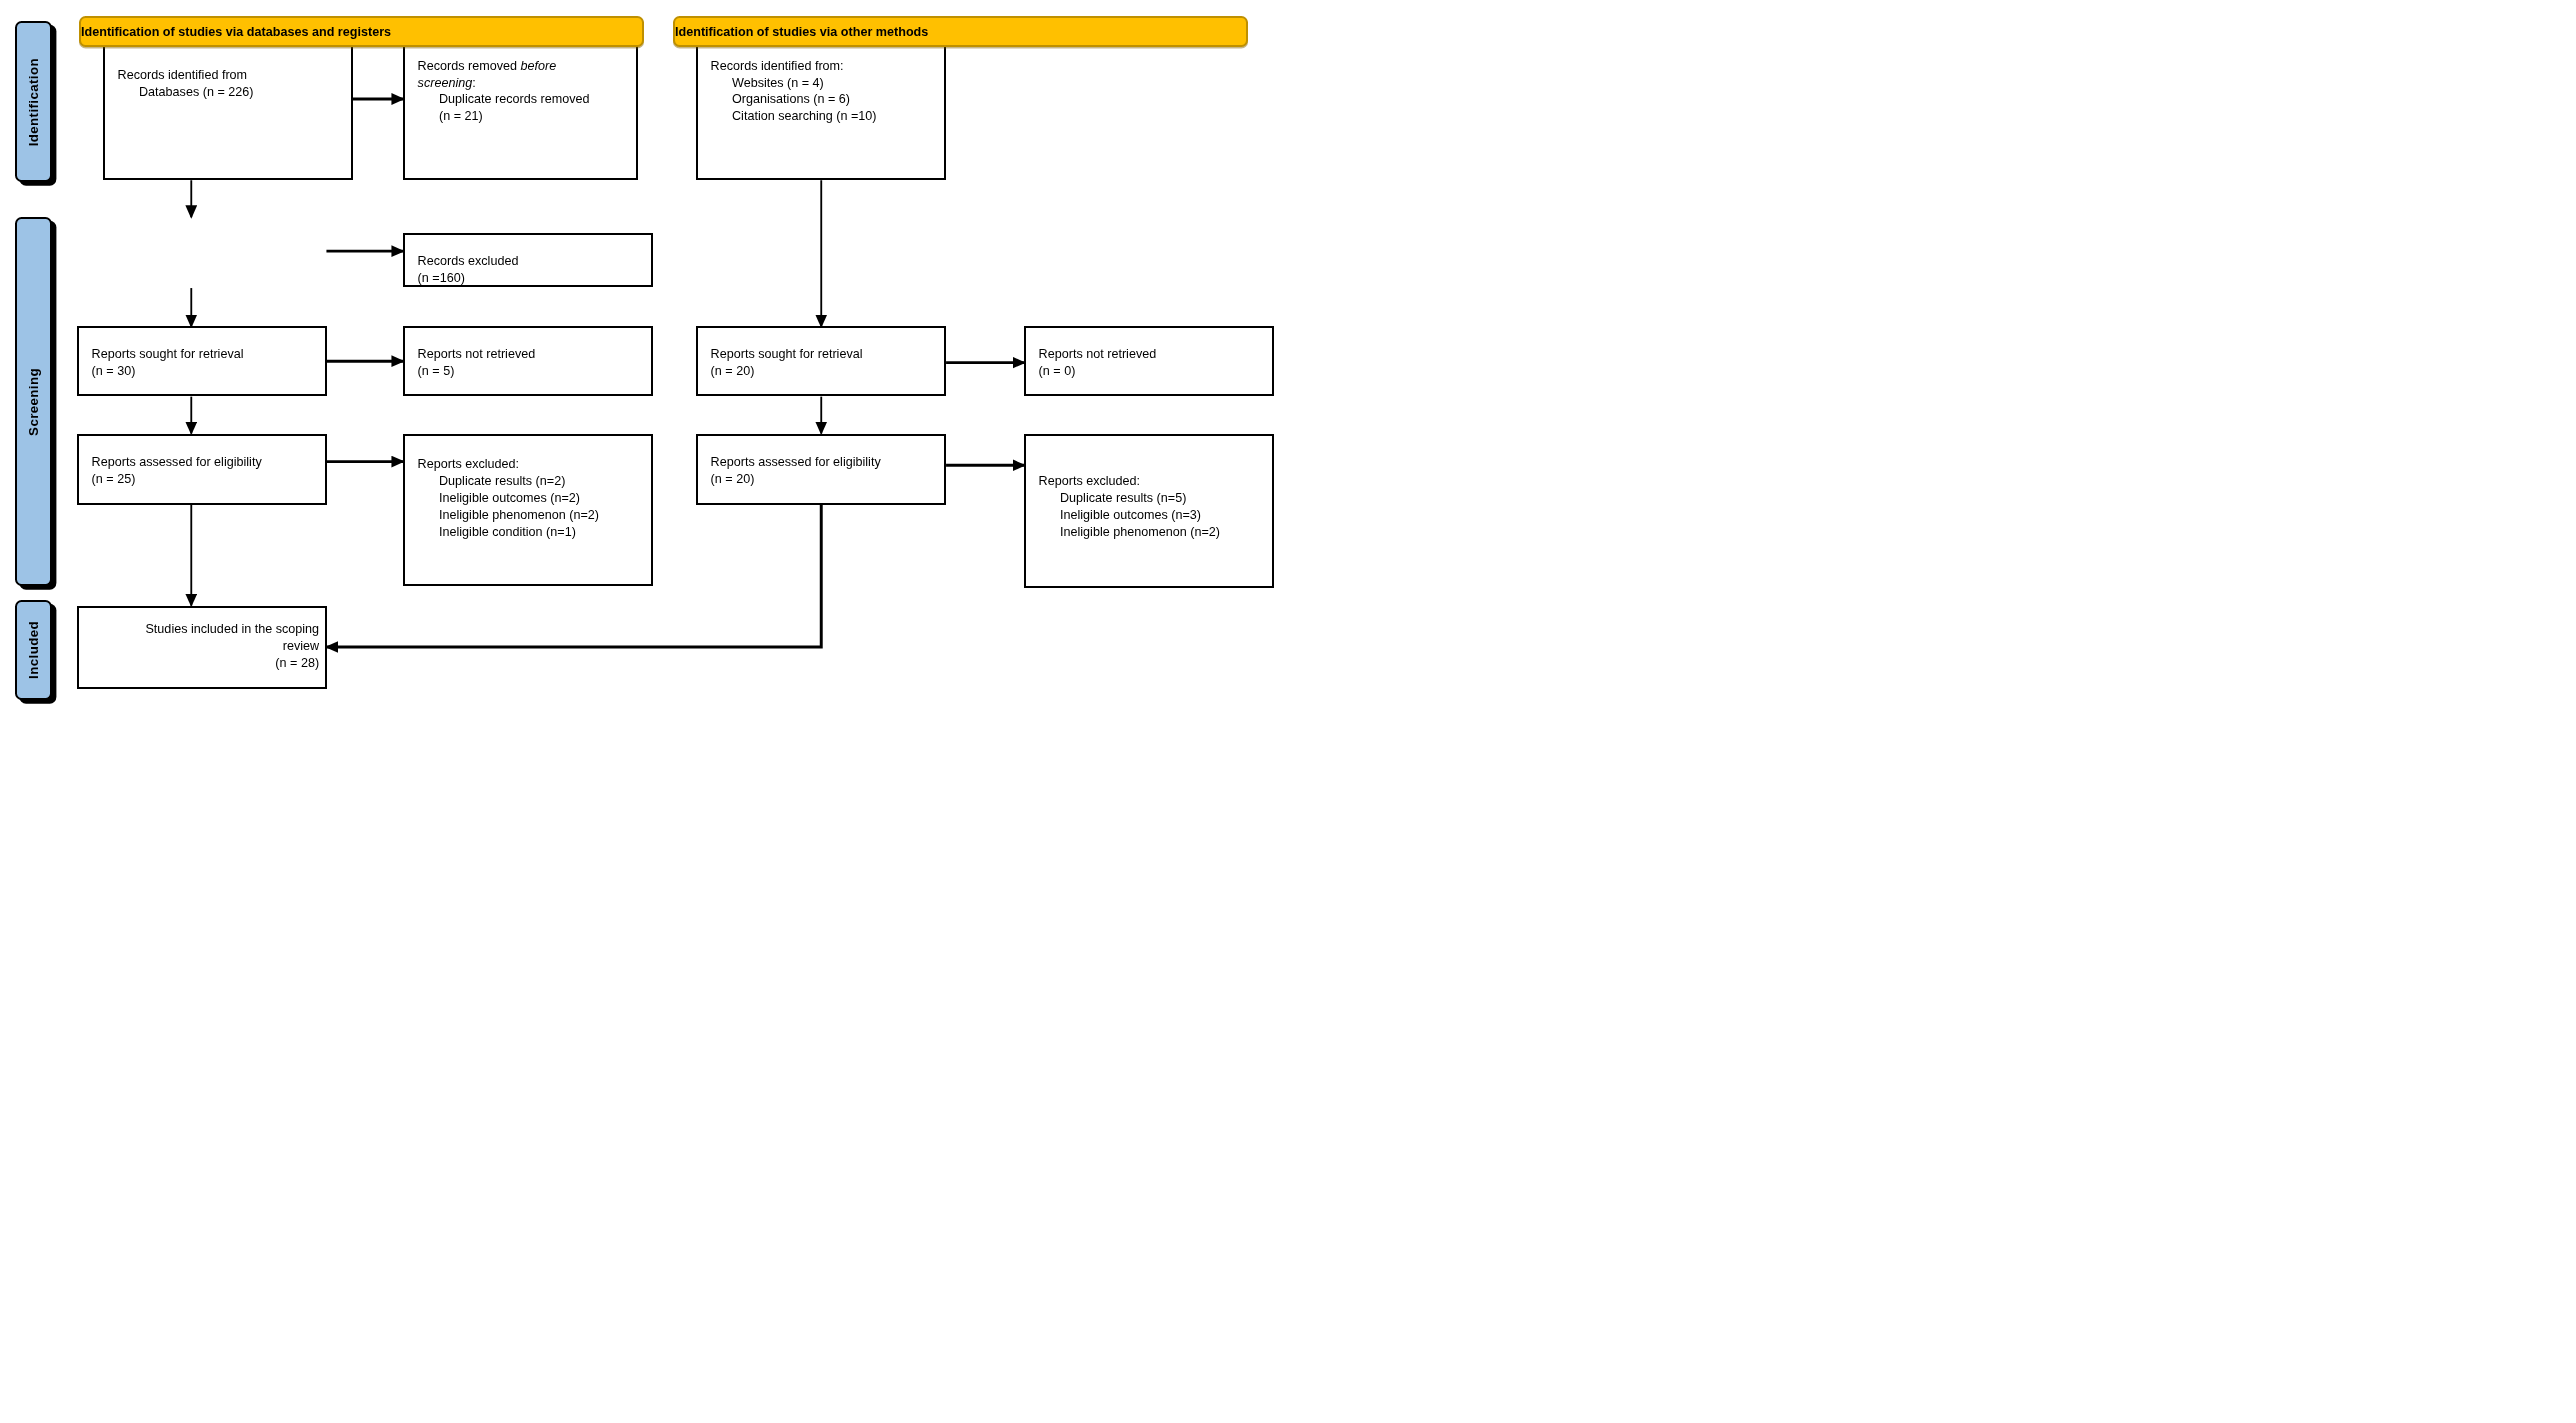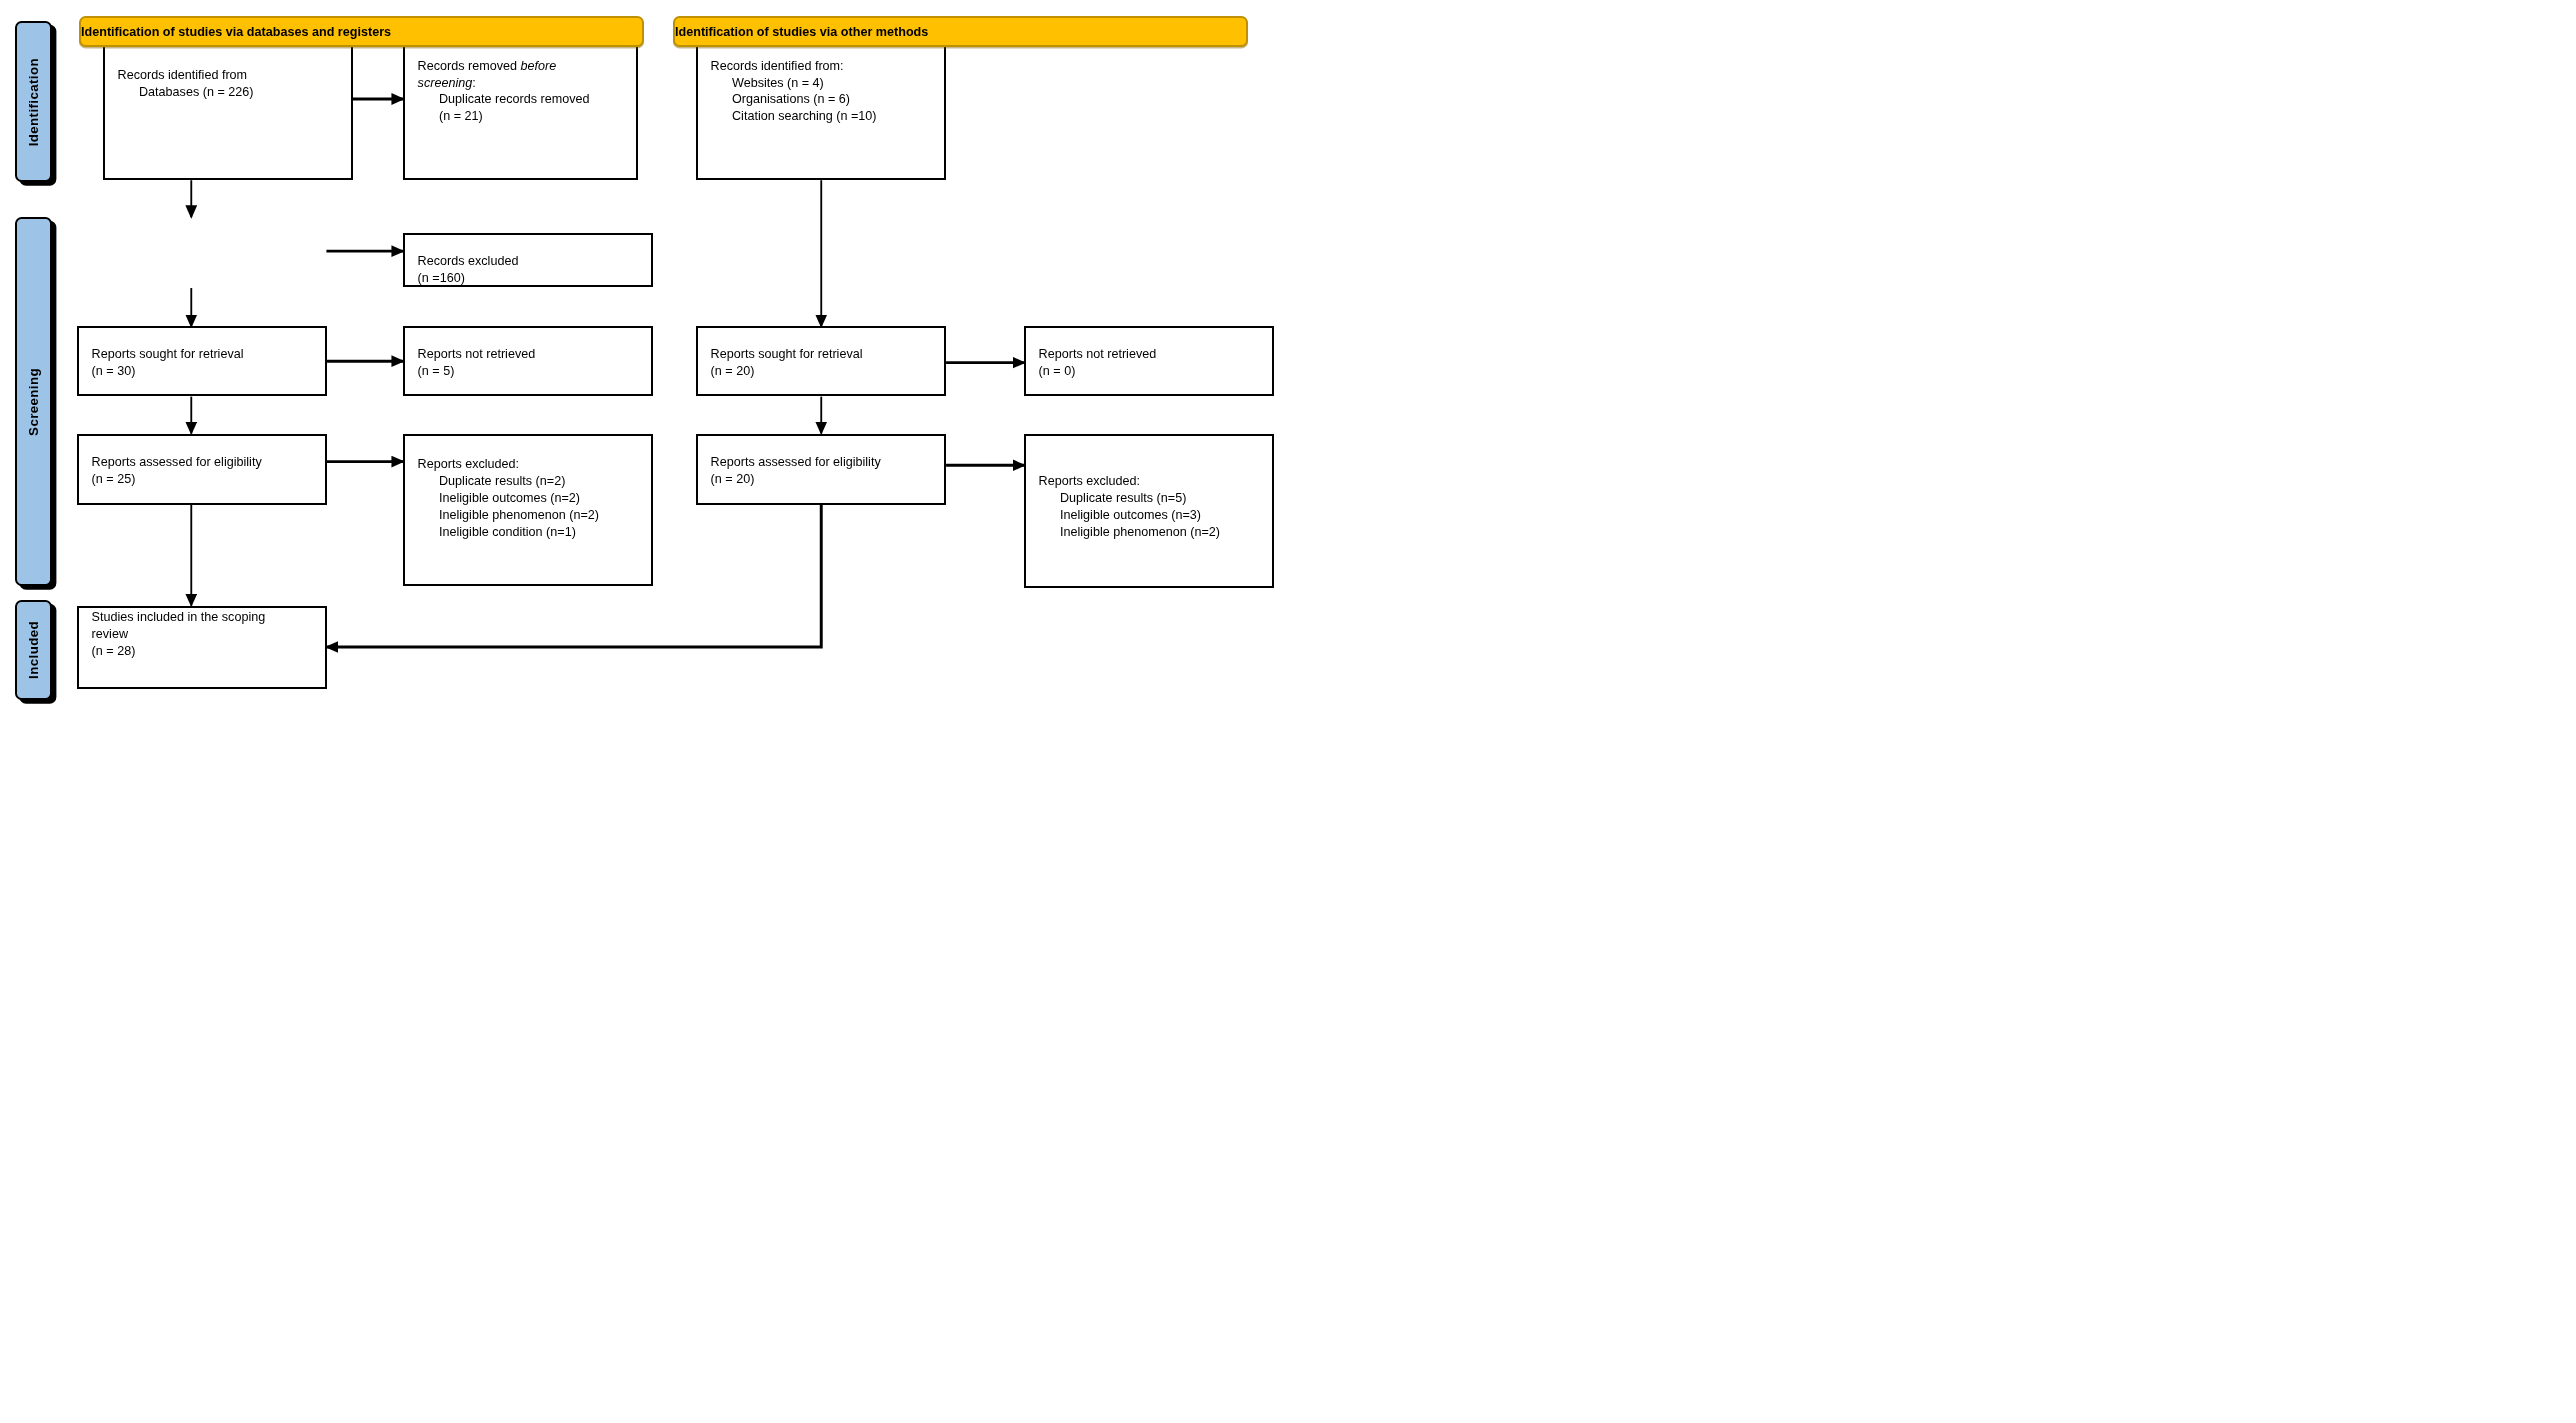--- a/index.html
+++ b/index.html
@@ -25,21 +25,21 @@
     z-index:2;
   }
   .bline{white-space:nowrap;}
   .bline.ind{padding-left:21.4px;}
   .it{font-style:italic;}
   .pt-xl{padding-top:47px;margin-left:26px;}
   .pt-lg{padding-top:38px;}
   .pt-md{padding-top:17.7px;}
   .pt-sm{padding-top:20px;}
   .pt-xr{padding-top:37px;}
-  .pt-in{padding-top:1px;}
+  .pt-in{padding-top:13px;text-align:right;}
   
   .banner{
     position:absolute;
     box-sizing:border-box;
     height:31px;
     background:#FFC000;
     border:2.2px solid #BF9000;
     border-radius:6.6px;
     display:flex;align-items:center;justify-content:flex-start;
     font-size:12.6px;font-weight:bold;

